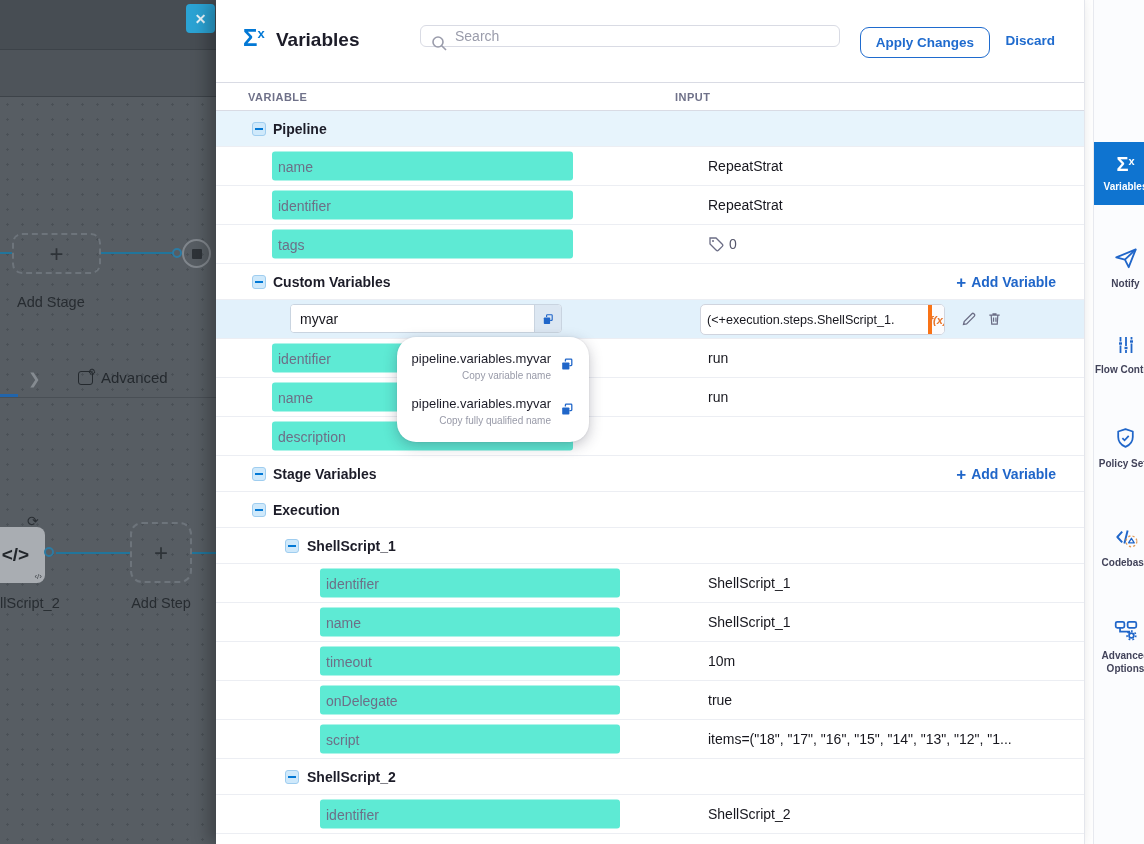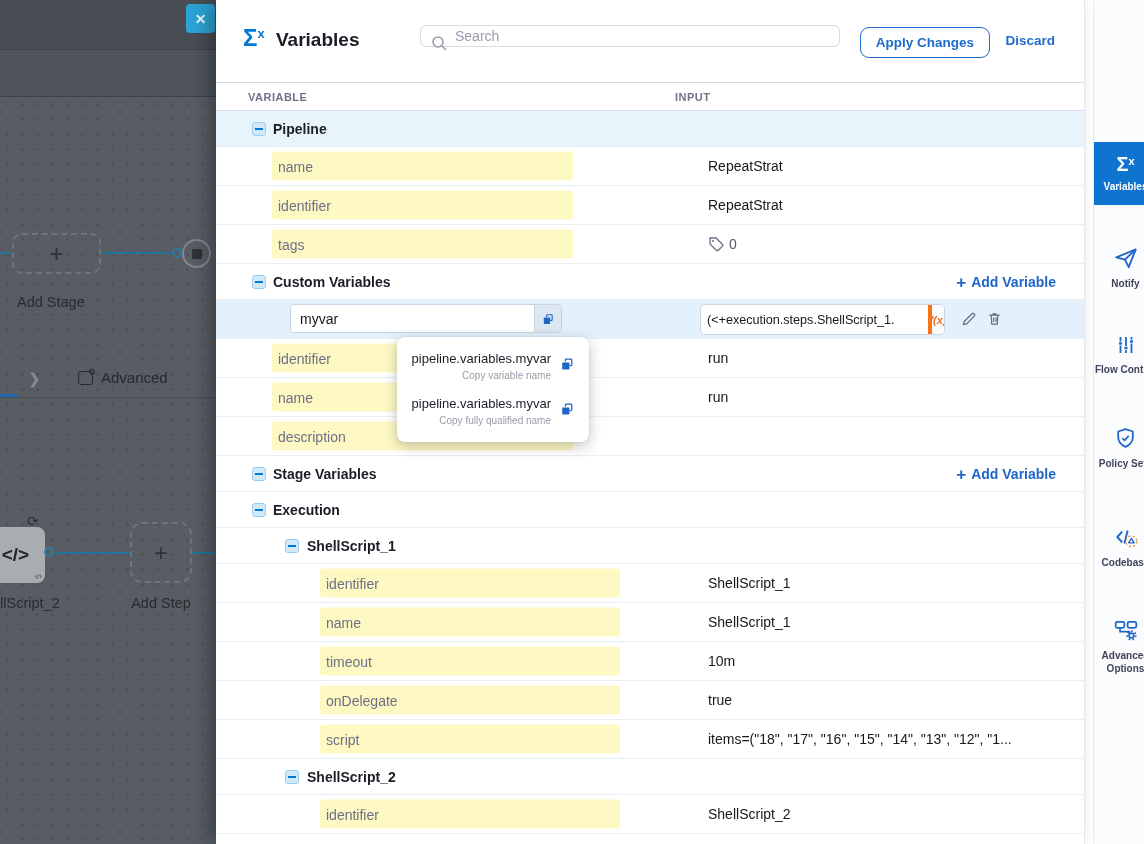--- a/index.html
+++ b/index.html
@@ -68,21 +68,21 @@
   .collapse::after { content:""; width:8px; height:2px; background:#0278d5; }
   .lvl2 .collapse { left:69px; }
   .sec-title { position:absolute; left:57px; top:50%; transform:translateY(-50%); font-size:14px; font-weight:700; color:#1c1c28; }
   .lvl2 .sec-title { left:91px; font-weight:600; }
   .add-var { position:absolute; right:28px; top:50%; transform:translateY(-50%); display:flex; align-items:center; gap:5px;
     color:#2066c9; cursor:pointer; }
   .add-var .plus { font-size:17px; font-weight:600; line-height:1; }
   .add-var .txt { font-size:14px; font-weight:600; }
 
   .label-cell { position:absolute; left:56px; top:50%; transform:translateY(-50%); width:301px; height:29px;
-    background:#fef9c3; border-radius:3px; display:flex; align-items:center; padding-left:6px; font-size:14px; color:#6d6f87; cursor:default; }
+    background:#5eead4; border-radius:3px; display:flex; align-items:center; padding-left:6px; font-size:14px; color:#6d6f87; cursor:default; }
   .kv.lvl2 .label-cell { left:104px; width:300px; }
   .val { position:absolute; left:492px; top:50%; transform:translateY(-50%); font-size:14px; color:#17171e;
     max-width:360px; white-space:nowrap; overflow:hidden; }
   .tags-val { display:flex; align-items:center; gap:5px; color:#55566b; }
 
   
   .cv-group { position:absolute; left:74px; top:4px; height:29px; display:flex; border:1px solid #c9d4e0; border-radius:4px;
     overflow:hidden; background:#fff; }
   .cv-input { width:243px; height:100%; border:none; outline:none; padding:0 9px; font-size:14px; color:#17171e;
     background:#fff; font-family:"Liberation Sans",sans-serif; }
@@ -90,21 +90,21 @@
     border-left:1px solid #c9d4e0; cursor:pointer; }
   .cv-value { position:absolute; left:484px; top:4px; width:245px; height:31px; border:1px solid #d0d4de; border-radius:5px;
     background:#fff; display:flex; align-items:center; overflow:hidden; }
   .cv-value .txt { flex:1; padding:0 6px; font-size:12.6px; color:#17171e; white-space:nowrap; overflow:hidden; }
   .cv-fx { width:16px; align-self:stretch; display:flex; align-items:center; justify-content:center; color:#e8752a;
     font-size:11px; font-style:italic; font-weight:700; border-left:4px solid #f97316; background:#fbfbfd; cursor:pointer; }
   .cv-icon { position:absolute; top:50%; transform:translateY(-50%); cursor:pointer; }
   .cv-edit { left:744px; } .cv-del { left:770px; }
 
   
-  .popup { position:absolute; left:397px; top:337px; width:192px; background:#fff; border-radius:8px;
+  .popup { position:absolute; left:397px; top:337px; width:192px; background:#fff; border-radius:19px;
     box-shadow:0 4px 14px rgba(40,41,61,.28), 0 0 2px rgba(40,41,61,.12); padding:14px 14px 16px;
     display:flex; flex-direction:column; gap:15px; z-index:60; }
   .popup-item { display:flex; align-items:flex-start; justify-content:flex-end; gap:8px; cursor:pointer; }
   .popup-texts { display:flex; flex-direction:column; align-items:flex-end; gap:4px; }
   .popup-main { font-size:13px; color:#1c1c28; }
   .popup-sub { font-size:10px; color:#989aa8; }
   .popup-copy { margin-top:5px; }
 
   
   .sidebar { position:absolute; left:1093px; top:0; width:63px; height:844px; background:#fbfcfe; border-left:1px solid #e7e9ef; }

